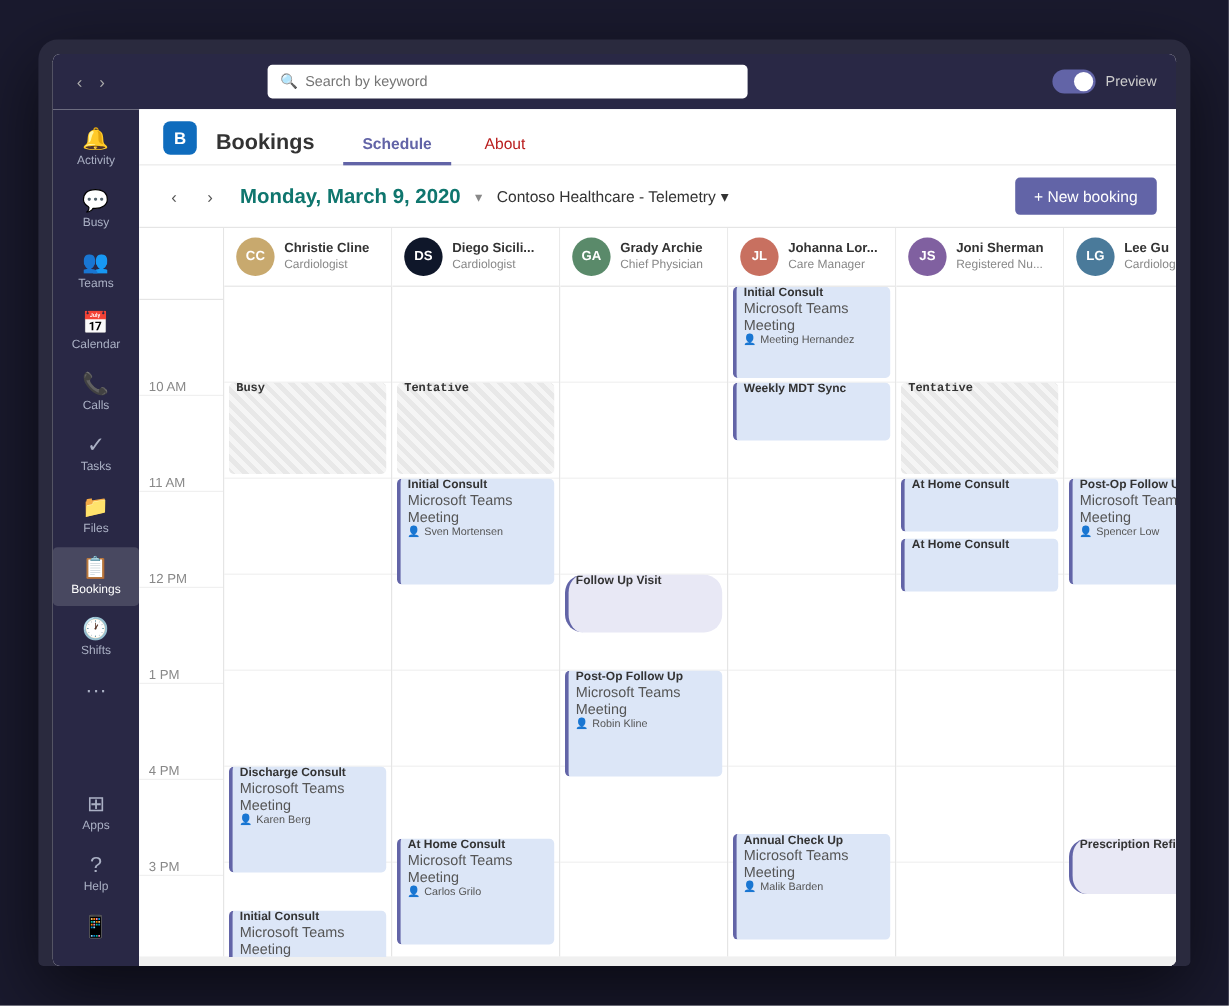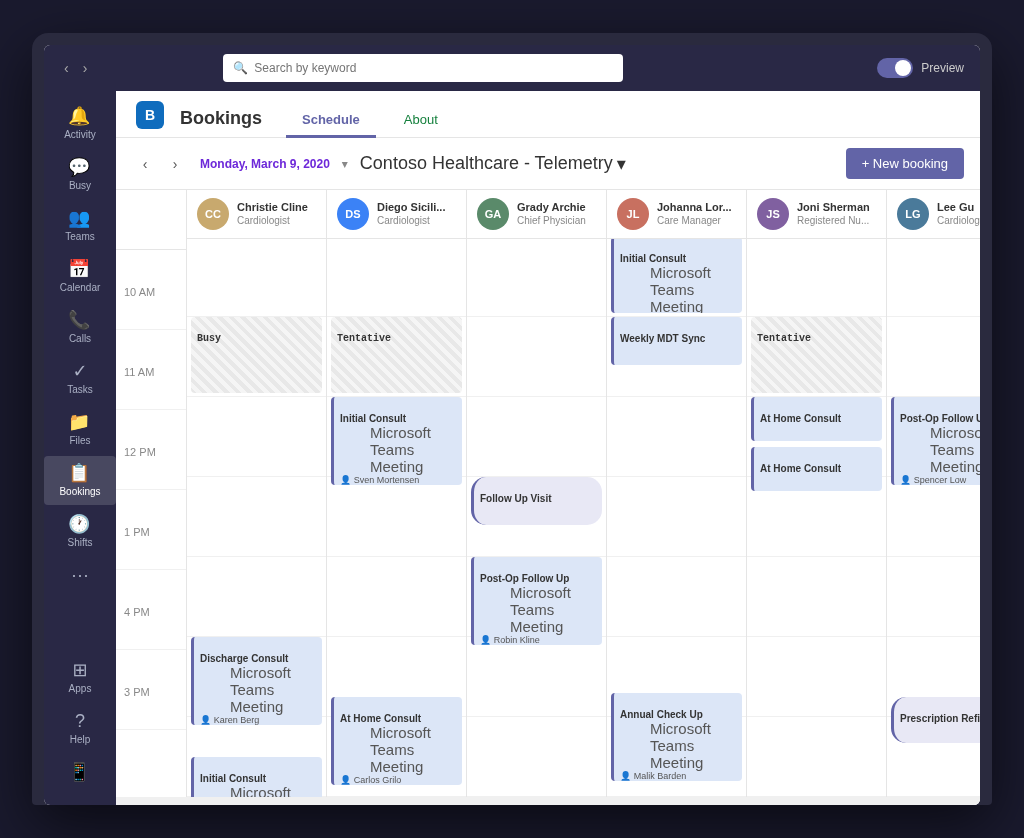--- a/index.html
+++ b/index.html
@@ -181,21 +181,21 @@
       margin-bottom: 8px;
     }
     .nav-tabs {
       display: flex;
       gap: 12px;
       margin-left: 8px;
     }
     .nav-tab {
       padding: 8px 16px;
       font-size: 13px;
-      color: #15803d;
+      color: #b91c1c;
       cursor: pointer;
       border-bottom: 3px solid transparent;
       margin-bottom: -1px;
     }
     .nav-tab.active {
       color: #6264a7;
       border-bottom-color: #6264a7;
       font-weight: 600;
     }
 
@@ -216,27 +216,27 @@
       background: none;
       cursor: pointer;
       color: #555;
       font-size: 14px;
       border-radius: 4px;
       display: flex;
       align-items: center;
       justify-content: center;
     }
     .date-label {
-      font-size: 12px;
+      font-size: 17px;
       font-weight: 600;
-      color: #6d28d9;
+      color: #0f766e;
       cursor: pointer;
     }
     .location-label {
-      font-size: 18px;
+      font-size: 13px;
       color: #333;
       cursor: pointer;
       display: flex;
       align-items: center;
       gap: 4px;
     }
     .new-booking-btn {
       margin-left: auto;
       background: #6264a7;
       color: #fff;
@@ -269,40 +269,39 @@
       flex-shrink: 0;
       background: #fff;
     }
     .time-header-spacer {
       height: 60px;
       border-bottom: 1px solid #e5e5e5;
     }
     .time-slot {
       height: 80px;
       display: flex;
-      align-items: center;
+      align-items: flex-end;
       padding: 4px 8px 0 8px;
       font-size: 11px;
       color: #888;
       border-bottom: 1px solid #f0f0f0;
     }
 
     
     .staff-columns {
       flex: 1;
       display: flex;
       overflow-x: auto;
     }
     .staff-col {
       min-width: 140px;
       flex: 1;
       border-left: 1px solid #e5e5e5;
       display: flex;
       flex-direction: column;
-      justify-content: flex-end;
     }
     .staff-header {
       height: 60px;
       display: flex;
       align-items: center;
       padding: 8px 10px;
       gap: 8px;
       border-bottom: 1px solid #e5e5e5;
       background: #fff;
       position: sticky;
@@ -335,21 +334,21 @@
       height: 80px;
       border-bottom: 1px solid #f0f0f0;
     }
 
     
     .event-block {
       position: absolute;
       left: 4px;
       right: 4px;
       border-radius: 4px;
-      padding: 16px 6px;
+      padding: 0 6px;
       font-size: 10px;
       cursor: pointer;
       overflow: hidden;
     }
     .event-block.blue {
       background: #dce6f7;
       border-left: 3px solid #6264a7;
     }
     .event-block.purple {
       background: #e8e8f5;
@@ -361,21 +360,21 @@
         45deg,
         #e8e8e8,
         #e8e8e8 4px,
         #f5f5f5 4px,
         #f5f5f5 8px
       );
       border-left: none;
       font-family: Liberation Mono, monospace;
     }
     .event-title { font-weight: 600; color: #333; font-size: 10px; }
-    .event-subtitle { color: #555; font-size: 15px; margin-left: 30px; }
+    .event-subtitle { color: #555; font-size: 12px; }
     .event-person { color: #555; font-size: 9px; display: flex; align-items: center; gap: 2px; }
 
     .scrollbar-bottom {
       height: 8px;
       background: #f0f0f0;
       margin: 0;
     }
   </style>
 </head>
 <body>
@@ -541,21 +540,21 @@
                   <div class="event-block blue" style="top:520px;height:88px;">
                     <div class="event-title">Initial Consult</div>
                     <div class="event-subtitle">Microsoft Teams Meeting</div>
                     <div class="event-person">👤 Tina Wilkins</div>
                   </div>
                 </div>
               </div>
 
               <div class="staff-col">
                 <div class="staff-header">
-                  <div class="staff-avatar" style="background:#3b82f6;">DS</div>
+                  <div class="staff-avatar" style="background:#0f172a;">DS</div>
                   <div class="staff-info">
                     <span class="staff-name">Diego Sicili...</span>
                     <span class="staff-role">Cardiologist</span>
                   </div>
                 </div>
                 <div class="staff-body">
                   <div class="time-grid-row"></div>
                   <div class="time-grid-row"></div>
                   <div class="time-grid-row"></div>
                   <div class="time-grid-row"></div>

